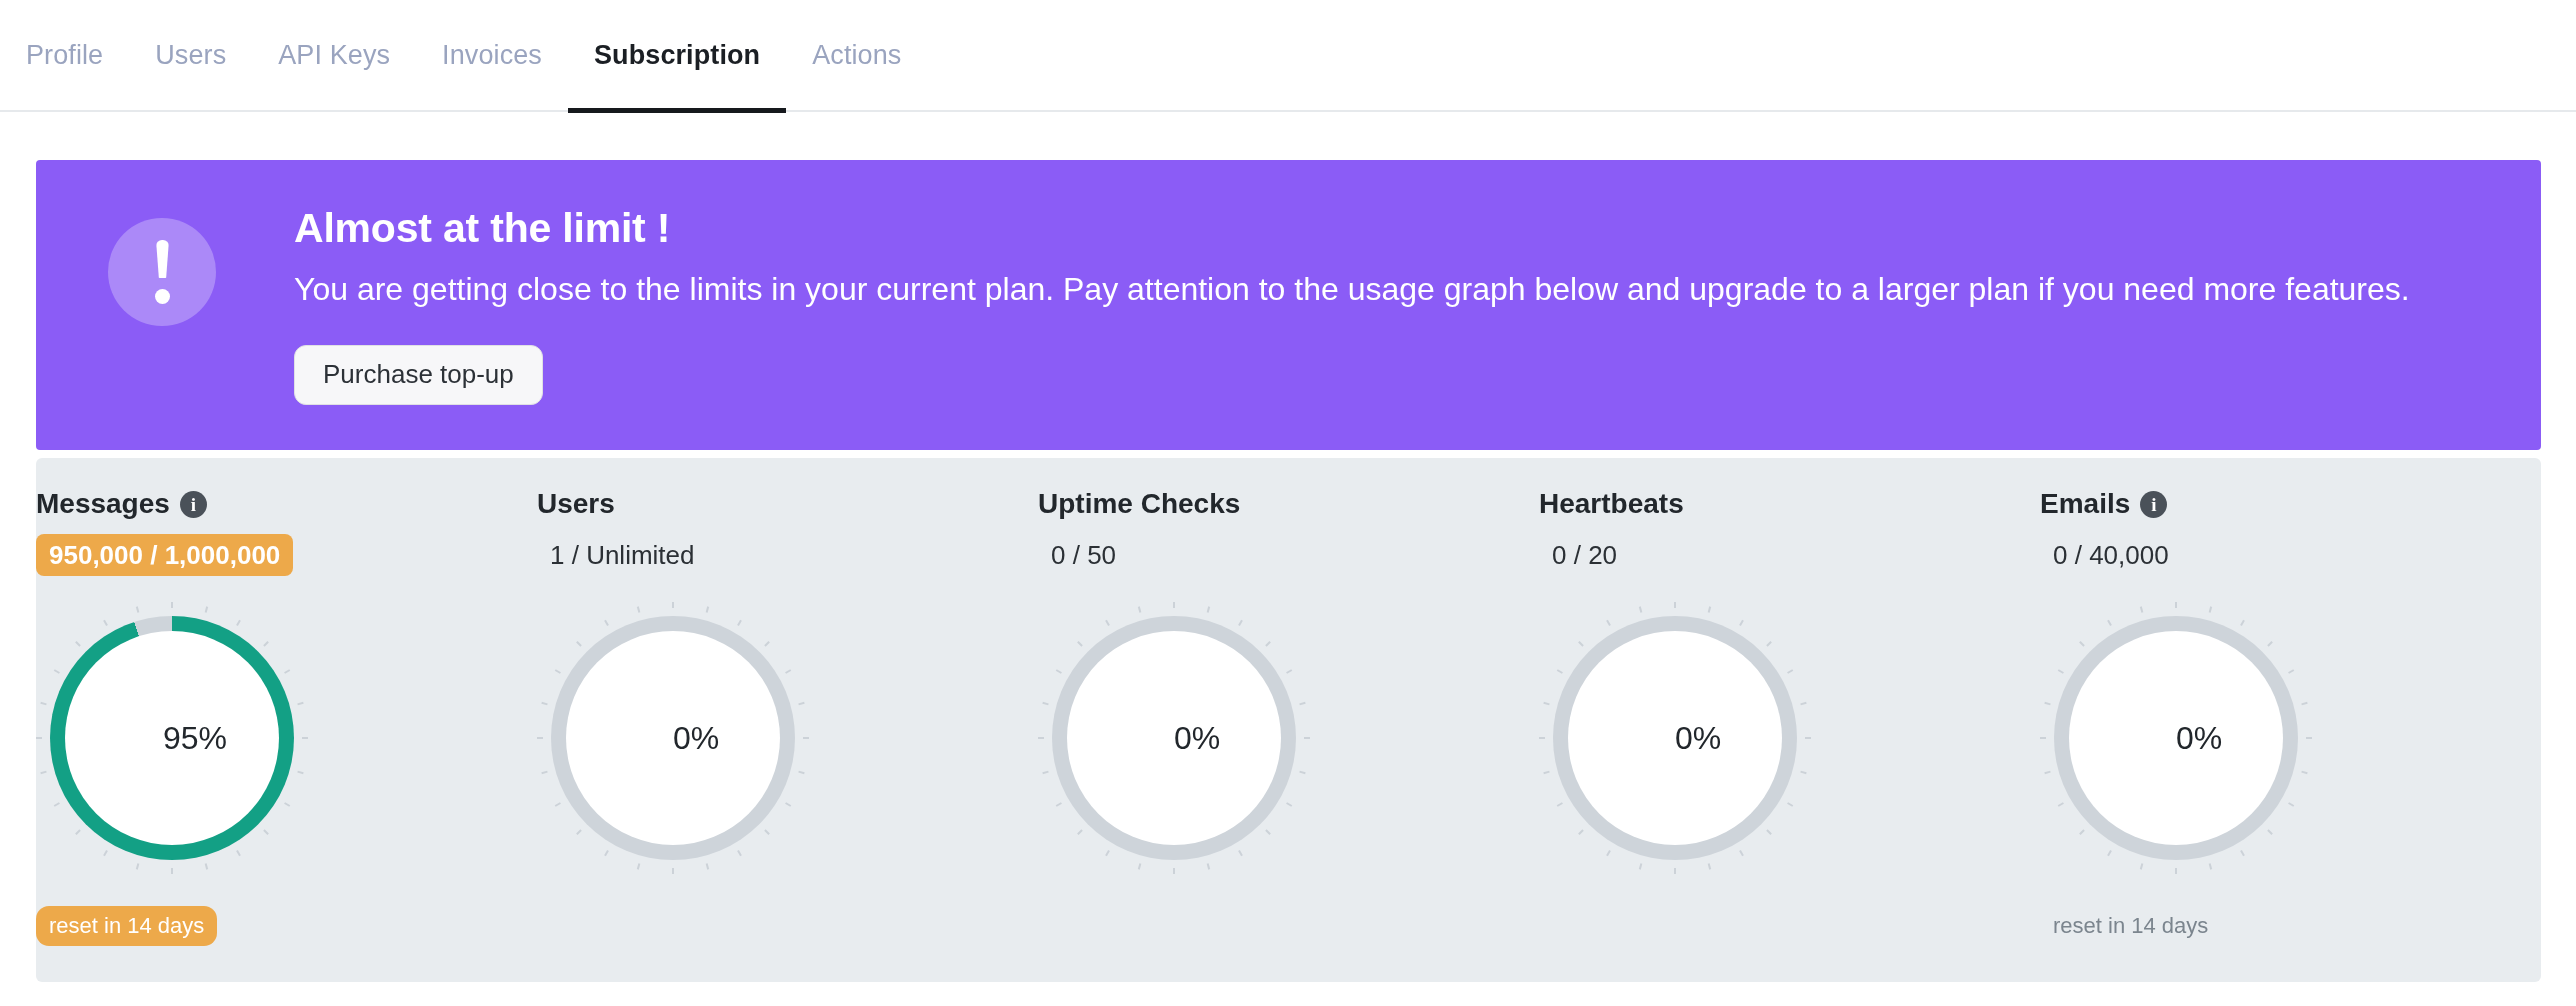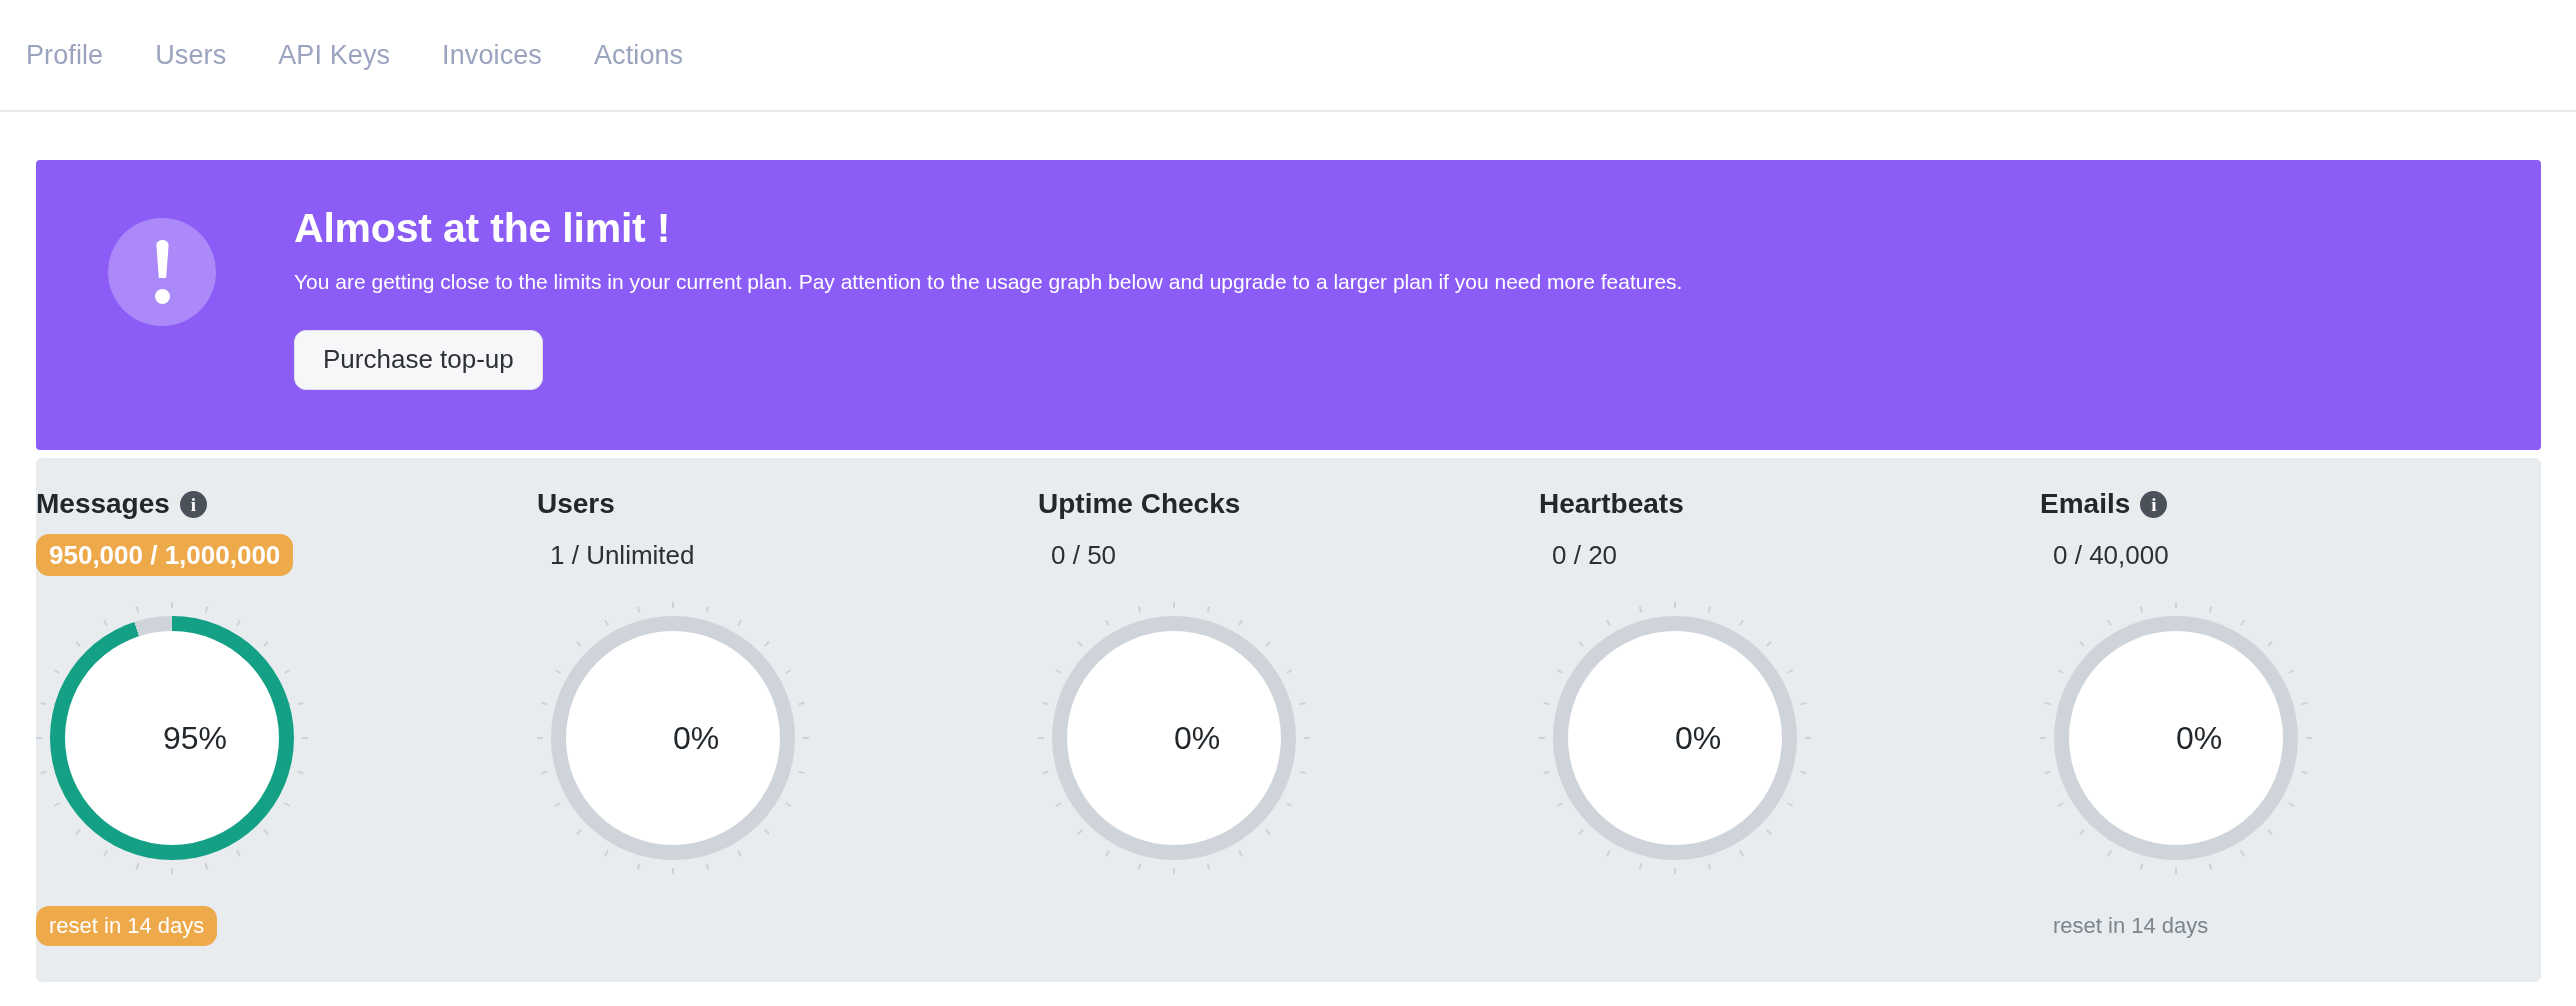--- a/index.html
+++ b/index.html
@@ -82,21 +82,21 @@
   .alert-body { margin-left: 78px; padding-top: 6px; }
   .alert-title {
     font-size: 41px;
     font-weight: 700;
     color: #ffffff;
     line-height: 1.12;
     letter-spacing: -0.2px;
   }
   .alert-text {
     margin-top: 16px;
-    font-size: 21px;
+    font-size: 32px;
     color: #ffffff;
     line-height: 1.35;
   }
   .alert-btn {
     margin-top: 34px;
     display: inline-block;
     background: #f7f7f9;
     color: #2c3137;
     border: 1px solid #e0e0e4;
     border-radius: 12px;
@@ -145,21 +145,21 @@
     display: flex; align-items: center; justify-content: center;
     line-height: 1;
     cursor: pointer;
   }
   .gauge-sub {
     margin-top: 16px;
     font-size: 26px;
     color: #2b3035;
     line-height: 1;
     padding: 8px 13px;
-    border-radius: 13px;
+    border-radius: 8px;
   }
   .gauge-sub.warn {
     background: #eda94a;
     color: #ffffff;
     font-weight: 700;
   }
 
   .dial {
     position: relative;
     width: 272px;
@@ -207,20 +207,21 @@
 </head>
 <body>
 
 <div class="page">
 
   <nav class="tabbar" id="tabbar">
       <div class="tab">Profile</div>
       <div class="tab">Users</div>
       <div class="tab">API Keys</div>
       <div class="tab">Invoices</div>
+      <div class="tab active">Subscription</div>
       <div class="tab">Actions</div>
     </nav>
 
   <div class="alert">
     <div class="alert-icon-wrap">
       <div class="bang">
         <div class="bang-stem"></div>
         <div class="bang-dot"></div>
       </div>
     </div>

